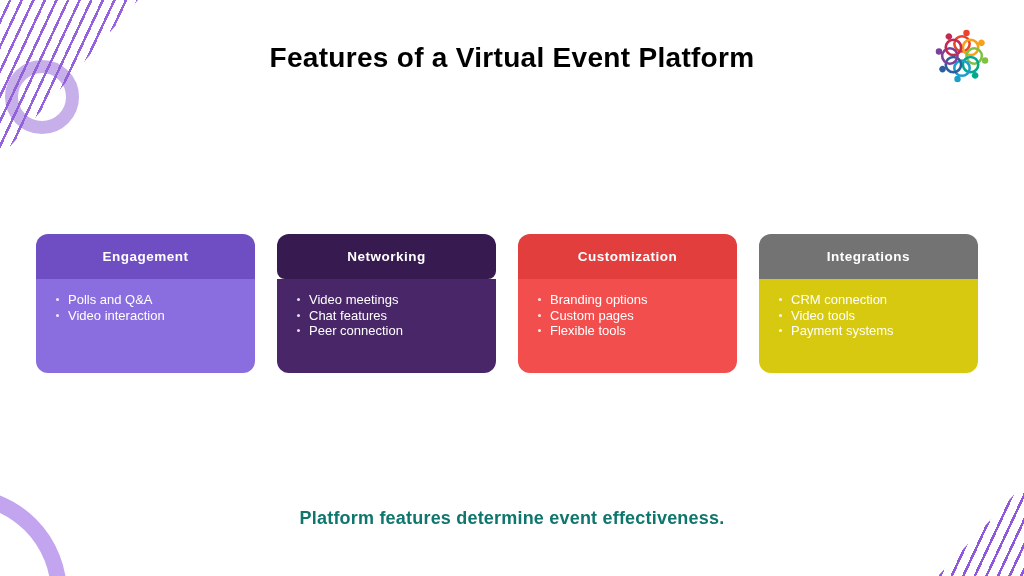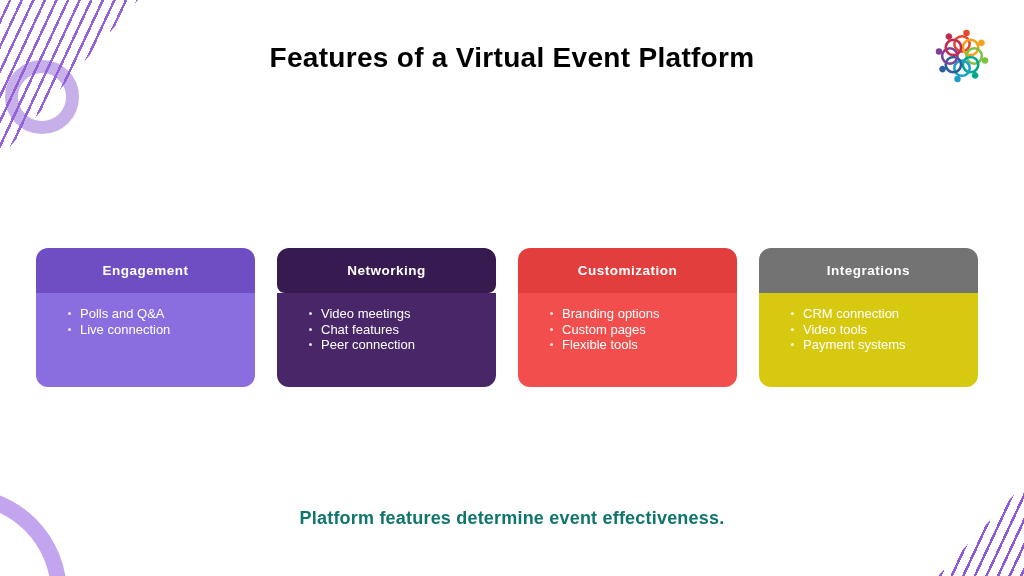--- a/index.html
+++ b/index.html
@@ -34,32 +34,32 @@
   .title{
     position:absolute;top:42px;left:0;width:100%;
     text-align:center;font-size:28px;font-weight:700;color:#000000;
     letter-spacing:.3px;margin:0;
   }
   .logo{
     position:absolute;top:24px;right:30px;width:64px;height:64px;
   }
   
   .cards{
-    position:absolute;top:248px;left:36px;width:942px;
+    position:absolute;top:234px;left:36px;width:942px;
     display:flex;gap:22px;
   }
   .card{
     flex:1;height:139px;border-radius:12px;overflow:hidden;
   }
   .card-header{
     height:45px;display:flex;align-items:center;justify-content:center;
     color:#ffffff;font-weight:700;font-size:13.5px;letter-spacing:.5px;
   }
   .card-body{
-    height:122px;box-sizing:border-box;padding:13px 8px 0 32px;
+    height:122px;box-sizing:border-box;padding:13px 8px 0 20px;
   }
   .card-body ul{list-style:none;margin:0;padding:0;}
   .card-body li{
     display:flex;align-items:center;gap:9px;
     color:#ffffff;font-size:13px;line-height:15.5px;font-weight:400;
   }
   .dot{
     width:3px;height:3px;border-radius:50%;
     background:rgba(255,255,255,.85);flex:none;
   }
@@ -122,21 +122,21 @@
       <span>Engagement</span>
     </div>
     <div class="card-body" style="background-color: rgb(138, 110, 223);">
       <ul>
         <li>
             <span class="dot"></span>
             <span>Polls and Q&amp;A</span>
           </li>
         <li>
             <span class="dot"></span>
-            <span>Live connection</span>
+            <span>Video interaction</span>
           </li>
       </ul>
     </div>
   </article>
 
   <article class="card">
     <div class="card-header" style="background-color: rgb(55, 26, 80); border-radius: 8px;">
       <span>Networking</span>
     </div>
     <div class="card-body" style="background-color: rgb(72, 38, 104);">

